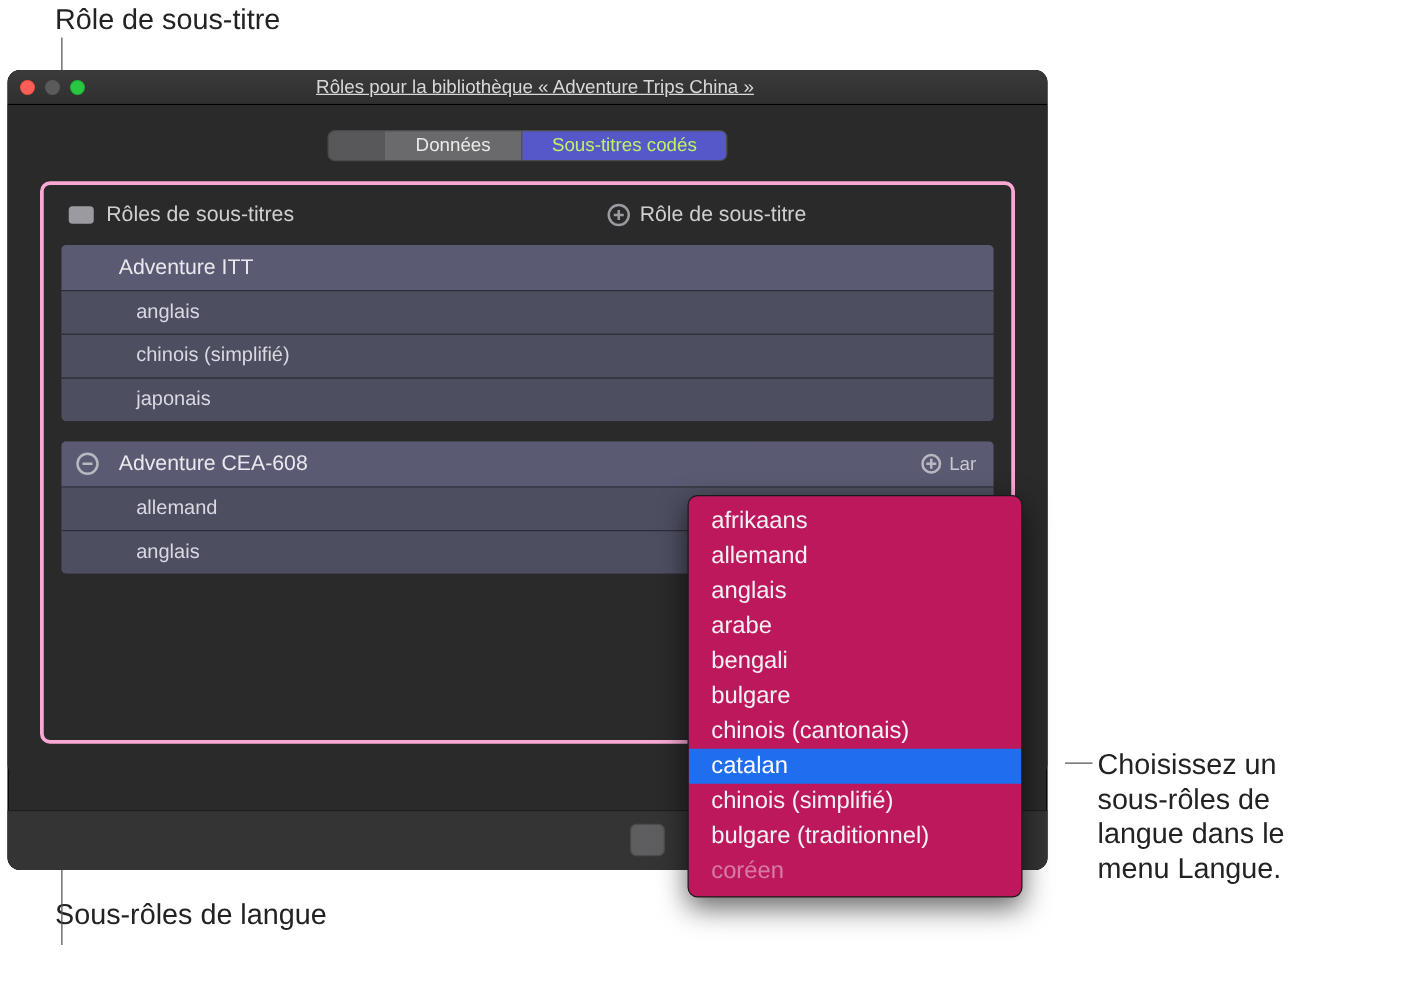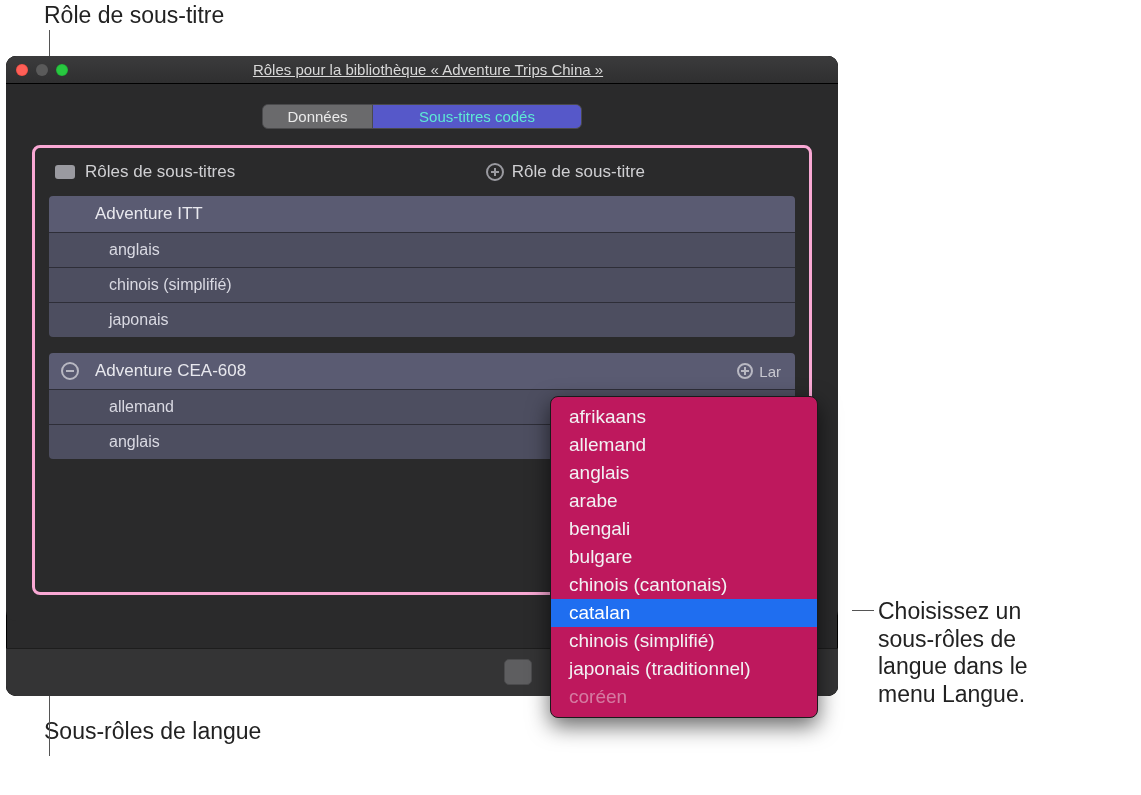--- a/index.html
+++ b/index.html
@@ -68,39 +68,40 @@
 
   
   .segmented {
     display: flex;
     width: 320px;
     margin: 4px auto 16px auto;
     border-radius: 6px;
     overflow: hidden;
     border: 1px solid #4a4a4c;
     background: #58585a;
+    padding-left: 45px;
   }
   .seg {
     flex: 0 0 auto;
     padding: 3px 16px;
     font-size: 15px;
     color: #eaeaea;
     display: flex;
     align-items: center;
     justify-content: center;
     cursor: pointer;
   }
   .seg:first-child {
     background: #6a6a6c;
     border-right: 1px solid #4a4a4c;
     width: 110px;
   }
   .seg.active {
     background: #5658c9;
-    color: #5eead4;
+    color: #bef264;
     flex: 1;
   }
 
   
   .section {
     border: 3px solid #f9a8d4;
     border-radius: 8px;
     padding: 14px 14px 16px 14px;
     background: transparent;
     min-height: 450px;
@@ -325,15 +326,15 @@
 <div class="popup" id="lang-popup">
     <div class="item">afrikaans</div>
     <div class="item">allemand</div>
     <div class="item">anglais</div>
     <div class="item">arabe</div>
     <div class="item">bengali</div>
     <div class="item">bulgare</div>
     <div class="item">chinois (cantonais)</div>
     <div class="item selected">catalan</div>
     <div class="item">chinois (simplifié)</div>
-    <div class="item">japonais (traditionnel)</div>
+    <div class="item">bulgare (traditionnel)</div>
     <div class="item fade">coréen</div>
   </div>
 
 </body></html>

